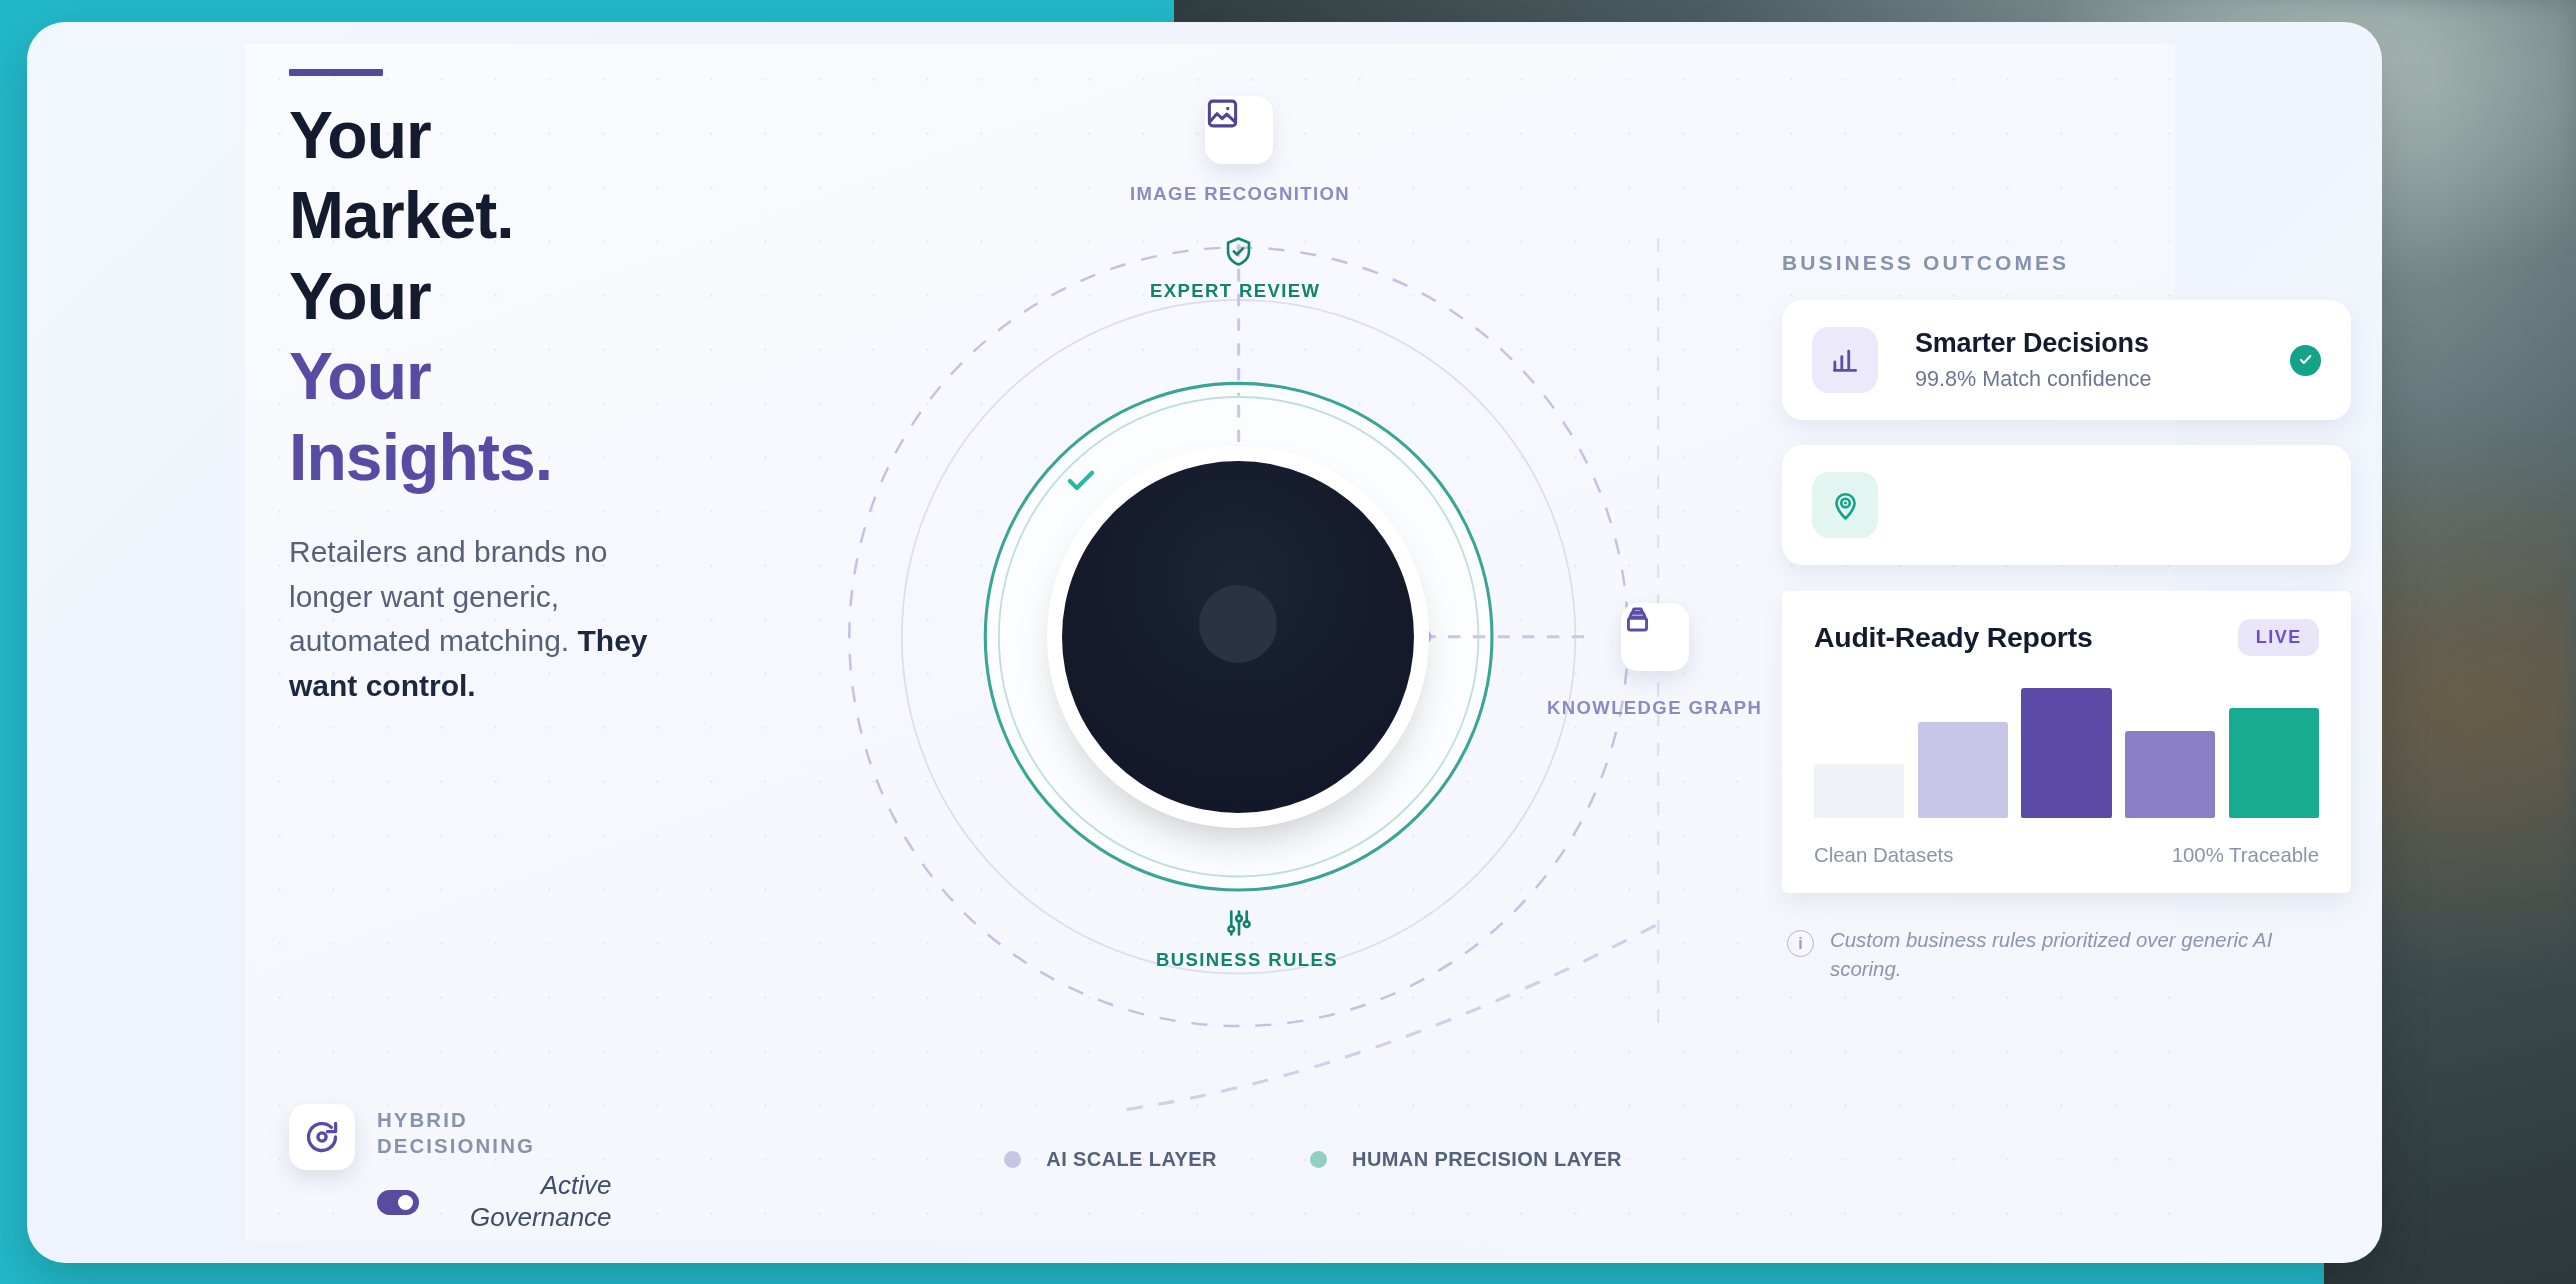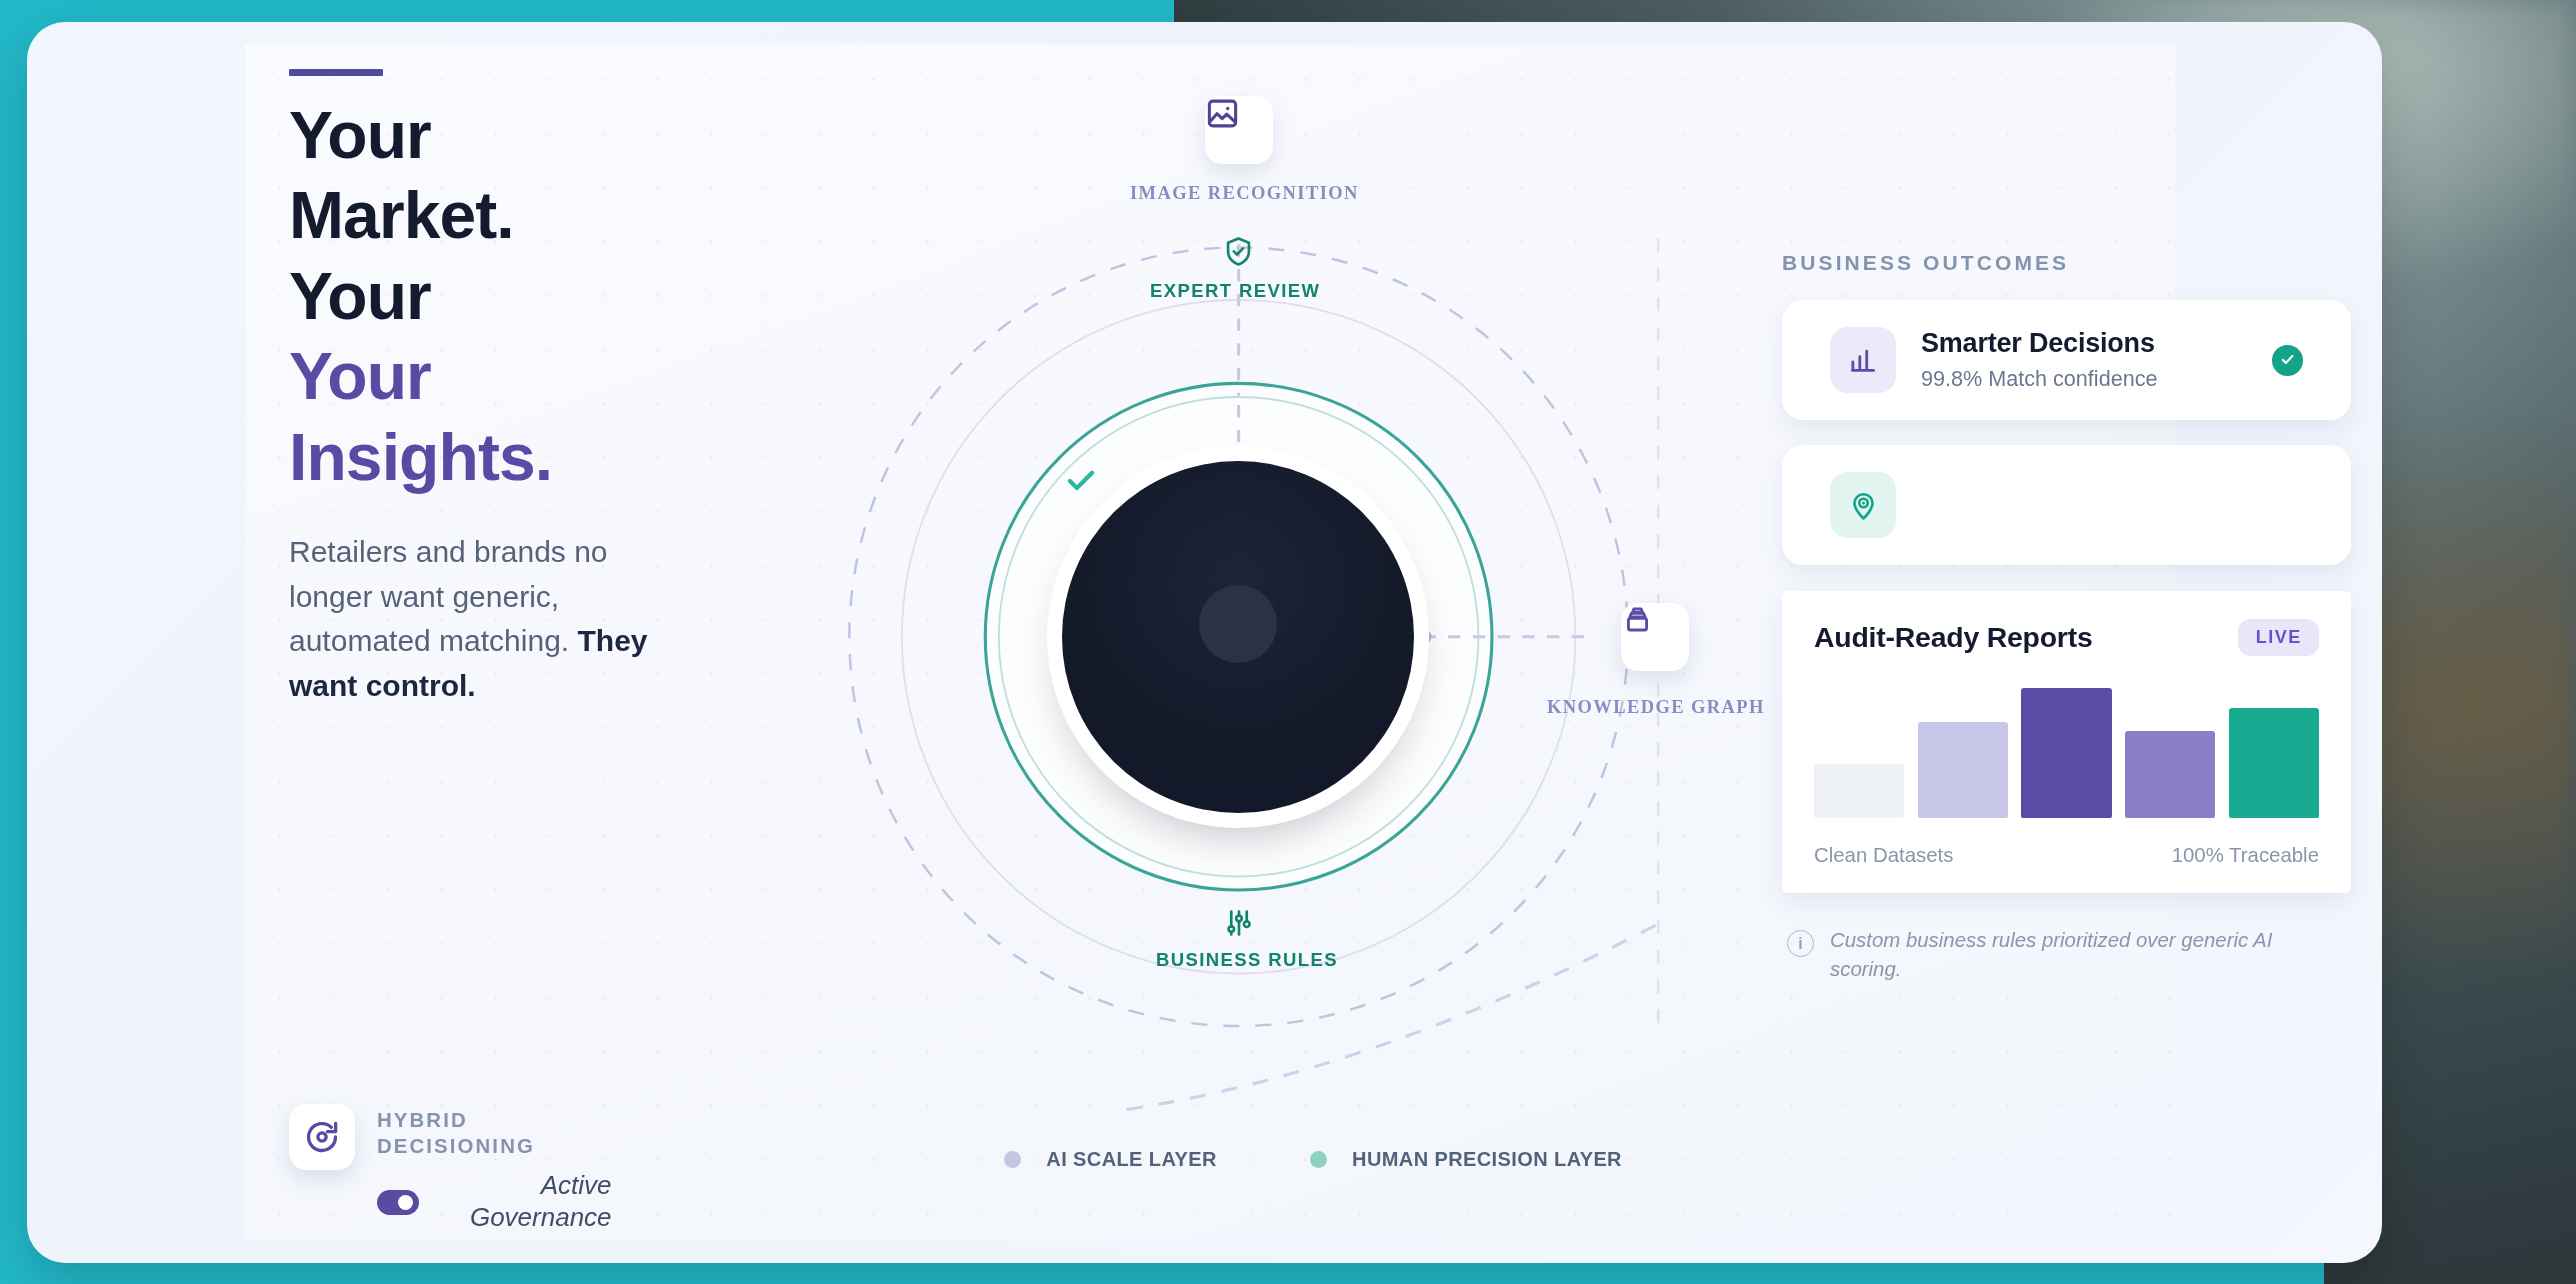--- a/index.html
+++ b/index.html
@@ -82,21 +82,21 @@
 
   .node-chip{
     position:absolute; width:68px;height:68px;border-radius:17.3px;background:#fff;
     box-shadow:0 8.7px 21px rgba(60,70,120,.13);
     display:flex;align-items:center;justify-content:center;
   }
   .node-cap{
     position:absolute; font-size:18.5px; font-weight:700; letter-spacing:1.4px;
     white-space:nowrap;
   }
-  .cap-purple{ color:#8b8bc4;font-family:Liberation Serif, serif; }
+  .cap-purple{ color:#8b8bc4; }
   .cap-teal{ color:#12836f; }
 
   .core{
     position:absolute; left:368px; top:402px; width:352px;height:352px;border-radius:50%;
     background:radial-gradient(circle at 50% 34%, #1c2436 0%, #141a2a 55%, #111728 100%);
     box-shadow:0 0 0 15px #ffffff, 0 21px 43px rgba(20,26,44,.26);
     display:flex;flex-direction:column;align-items:center;justify-content:center;
   }
   .core-check{
     width:78px;height:78px;border-radius:50%;background:#2a3244;
@@ -110,21 +110,21 @@
   .legend-label{ font-size:20px;font-weight:700;letter-spacing:0.4px;color:#53627c;line-height:1.28;}
 
   
   .right{ position:absolute; left:1755px; top:229px; width:569px; }
   .sect-title{
     font-size:21px;font-weight:700;letter-spacing:3.1px;color:#8494ad; text-transform:uppercase;
   }
   .ocard{
     margin-top:25px;background:#fff;border-radius:21px;
     box-shadow:0 10px 25px rgba(60,75,125,.09);
-    padding:27px 48px; display:flex; align-items:center; gap:25px; position:relative;
+    padding:27px 30px; display:flex; align-items:center; gap:37px; position:relative;
   }
   .ocard-ic{ width:66px;height:66px;border-radius:17.3px;display:flex;align-items:center;justify-content:center;flex:none;}
   .ic-violet{ background:#ece9fa; }
   .ic-mint{ background:#e2f5f1; }
   .ocard-body{ flex:1; }
   .ocard-title{ font-size:27px;font-weight:700;color:#141b2e;letter-spacing:-0.2px;}
   .ocard-sub{ font-size:21.6px;color:#6b7790;margin-top:7.4px;}
   .check-pill{ width:31px;height:31px;border-radius:50%;background:#12a388;display:flex;align-items:center;justify-content:center;flex:none;}
   .dotrow{ display:flex; align-items:center; gap:8.7px; margin-top:10px;}
   .dotrow .d{ width:16px;height:16px;border-radius:50%;}

